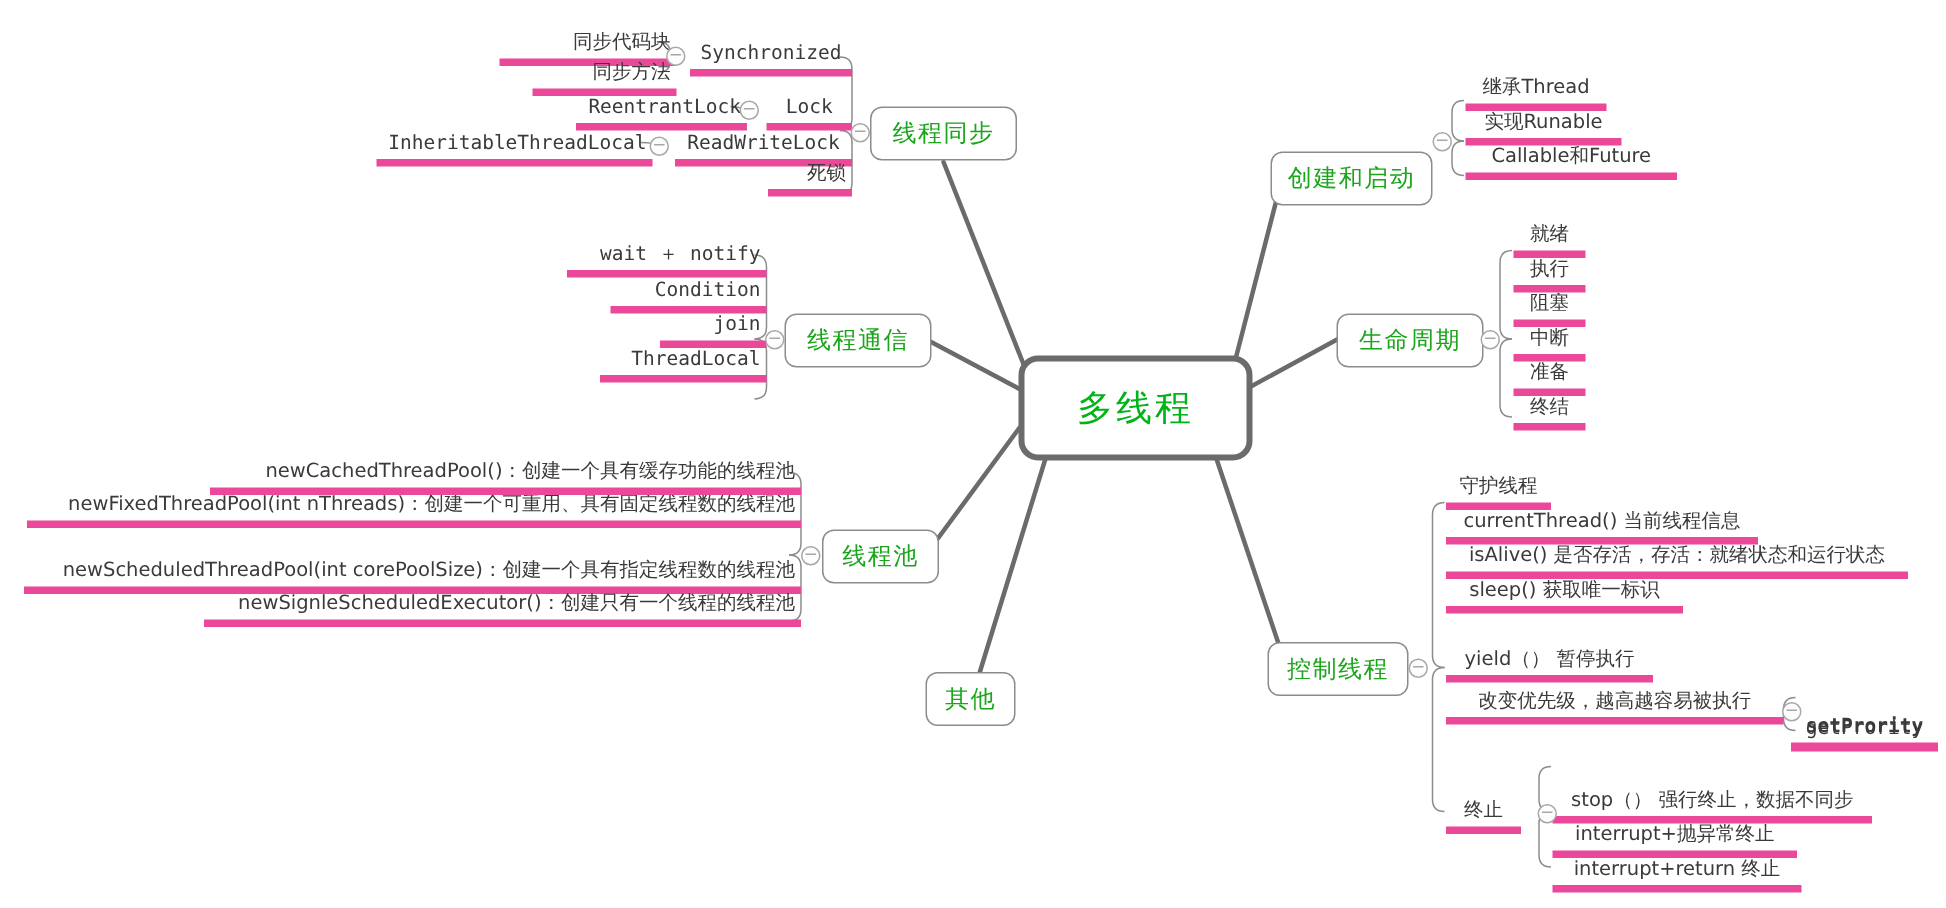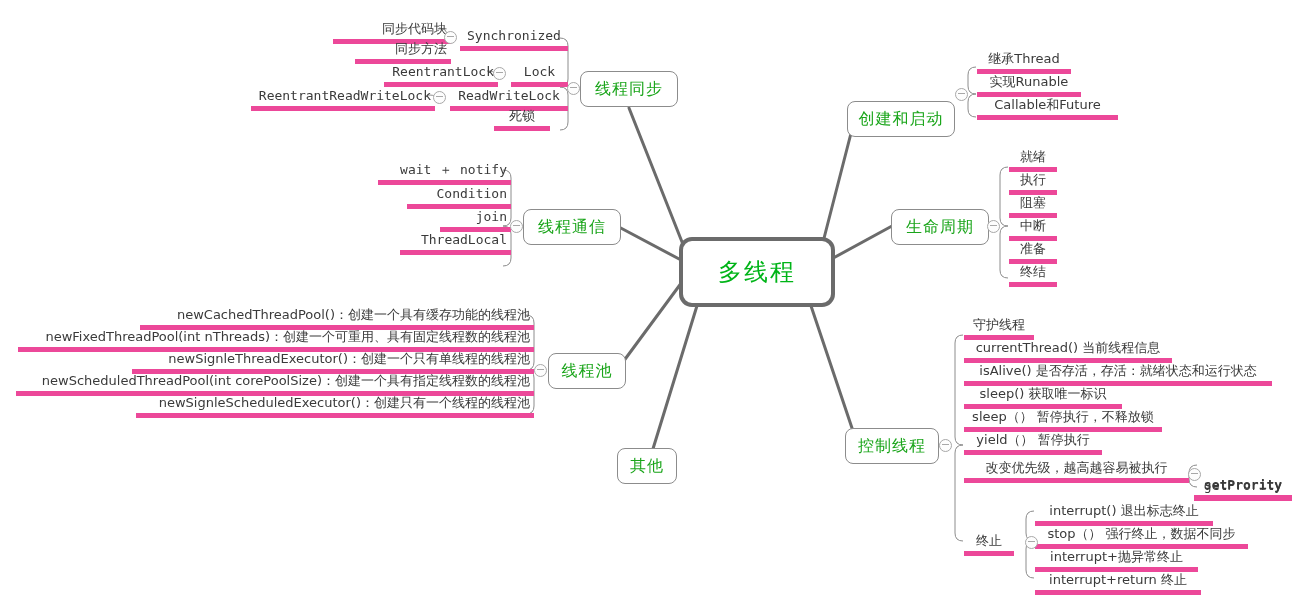--- a/index.html
+++ b/index.html
@@ -134,44 +134,43 @@
 
   <div class="leaf cjk right" style="left:333px;top:20px;width:110px;">同步代码块</div>
   <div class="leaf cjk right" style="left:355px;top:40px;width:88px;">同步方法</div>
   <div class="leaf left" style="left:460px;top:27px;width:100px;">Synchronized</div>
   <div class="knob" style="left:444px;top:31px;"></div>
 
   <div class="leaf right" style="left:384px;top:63px;width:106px;">ReentrantLock</div>
   <div class="leaf left" style="left:511px;top:63px;width:49px;">Lock</div>
   <div class="knob" style="left:493px;top:67px;"></div>
 
-  <div class="leaf right" style="left:251px;top:87px;width:176px;">ReentrantReadWriteLock</div>
+  <div class="leaf right" style="left:251px;top:87px;width:176px;">InheritableThreadLocal</div>
   <div class="leaf left" style="left:450px;top:87px;width:110px;">ReadWriteLock</div>
   <div class="knob" style="left:433px;top:91px;"></div>
 
-  <div class="leaf cjk right" style="left:494px;top:107px;width:48px;text-align:center;">死锁</div>
+  <div class="leaf cjk right" style="left:512px;top:107px;width:48px;">死锁</div>
 
   <div class="branch-node" style="left:523px;top:209px;width:96px;height:34px;">
     <span>线程通信</span>
   </div>
   <div class="knob" style="left:510px;top:220px;"></div>
 
   <div class="leaf right" style="left:378px;top:161px;width:125px;">wait ＋ notify</div>
   <div class="leaf right" style="left:407px;top:185px;width:96px;text-align:right;">Condition</div>
   <div class="leaf right" style="left:440px;top:208px;width:63px;">join</div>
   <div class="leaf right" style="left:400px;top:231px;width:103px;">ThreadLocal</div>
 
   <div class="branch-node" style="left:548px;top:353px;width:76px;height:34px;">
     <span>线程池</span>
   </div>
   <div class="knob" style="left:534px;top:364px;"></div>
 
   <div class="leaf cjk right" style="left:18px;top:328px;width:508px;">newFixedThreadPool(int nThreads)：创建一个可重用、具有固定线程数的线程池</div>
   <div class="leaf cjk right" style="left:140px;top:306px;width:386px;">newCachedThreadPool()：创建一个具有缓存功能的线程池</div>
-  <div class="leaf cjk right" style="left:132px;top:350px;width:394px;">newSignleThreadExecutor()：创建一个只有单线程的线程池</div>
   <div class="leaf cjk right" style="left:16px;top:372px;width:510px;">newScheduledThreadPool(int corePoolSize)：创建一个具有指定线程数的线程池</div>
   <div class="leaf cjk right" style="left:136px;top:394px;width:390px;">newSignleScheduledExecutor()：创建只有一个线程的线程池</div>
 
   <div class="branch-node" style="left:617px;top:448px;width:58px;height:34px;">
     <span>其他</span>
   </div>
 
   <div class="branch-node" style="left:847px;top:77px;width:106px;height:34px;margin-top:24px;">
     <span>创建和启动</span>
   </div>
@@ -195,28 +194,26 @@
 
   <div class="branch-node" style="left:845px;top:428px;width:92px;height:34px;">
     <span>控制线程</span>
   </div>
   <div class="knob" style="left:939px;top:439px;"></div>
 
   <div class="leaf cjk left" style="left:964px;top:316px;width:62px;">守护线程</div>
   <div class="leaf cjk left" style="left:964px;top:339px;width:200px;">currentThread()  当前线程信息</div>
   <div class="leaf cjk left" style="left:964px;top:362px;width:300px;">isAlive()  是否存活，存活：就绪状态和运行状态</div>
   <div class="leaf cjk left" style="left:964px;top:385px;width:150px;">sleep()  获取唯一标识</div>
-  <div class="leaf cjk left" style="left:964px;top:408px;width:190px;">sleep（）  暂停执行，不释放锁</div>
   <div class="leaf cjk left" style="left:964px;top:431px;width:130px;">yield（）  暂停执行</div>
 
   <div class="leaf cjk left" style="left:964px;top:459px;width:217px;">改变优先级，越高越容易被执行</div>
   <div class="knob" style="left:1188px;top:468px;"></div>
   <div class="leaf left" style="left:1194px;top:476px;width:90px;font-weight:bold;">setPrority</div>
   <div class="leaf left" style="left:1194px;top:477px;width:90px;">getPrority</div>
 
   <div class="leaf cjk left" style="left:964px;top:532px;width:42px;">终止</div>
   <div class="knob" style="left:1025px;top:536px;"></div>
-  <div class="leaf cjk left" style="left:1035px;top:502px;width:170px;">interrupt() 退出标志终止</div>
   <div class="leaf cjk left" style="left:1035px;top:525px;width:205px;">stop（）  强行终止，数据不同步</div>
   <div class="leaf cjk left" style="left:1035px;top:548px;width:155px;">interrupt+抛异常终止</div>
   <div class="leaf cjk left" style="left:1035px;top:571px;width:158px;">interrupt+return 终止</div>
 
 </div>
 
 </body></html>

